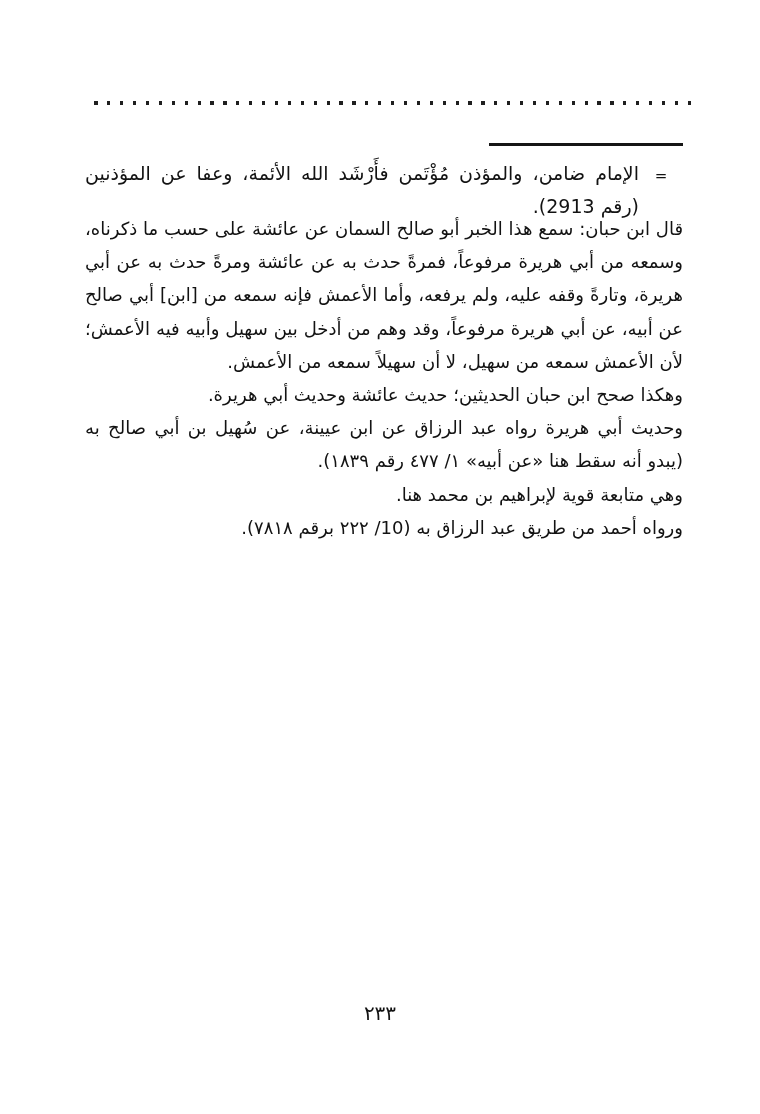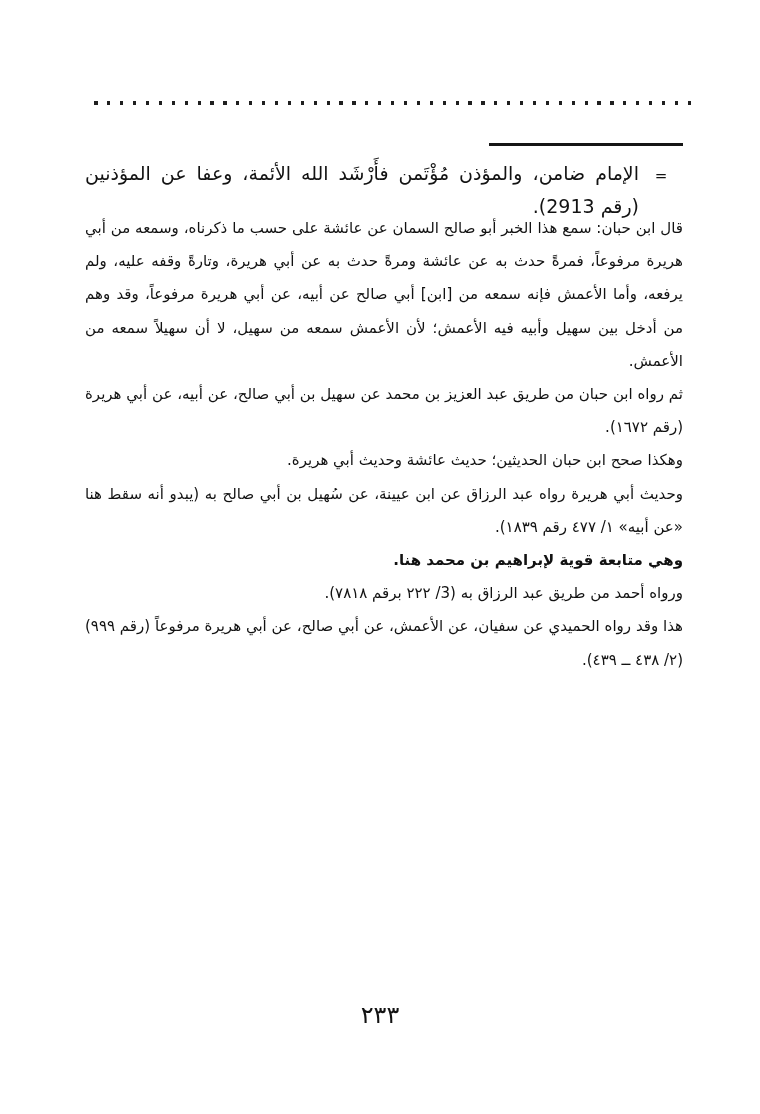--- a/index.html
+++ b/index.html
@@ -52,59 +52,57 @@
     flex: 1 1 auto;
     text-align: justify;
   }
   
   .bodytext {
     position: absolute;
     top: 212px;
     right: 77px;
     width: 598px;
     direction: rtl;
-    font-size: 15px;
+    font-size: 18px;
     line-height: 33.2px;
   }
   .bodytext p {
     margin: 0;
     padding: 0;
     text-align: justify;
   }
-  .bodytext p.bold { font-weight: bold; }
+  .bodytext p.bold { font-weight: normal; }
   
   .pagenum {
     position: absolute;
     top: 1001px;
     left: 0;
     width: 100%;
     text-align: center;
-    font-size: 24px;
+    font-size: 20px;
     letter-spacing: 1px;
   }
 </style>
 </head>
 <body>
 
 <div class="page">
 
   <div class="dots"></div>
 
   <div class="rule"></div>
 
   <div class="footnote">
     <span class="fn-marker">=</span>
     <div class="fn-body">الإمام ضامن، والمؤذن مُؤْتَمن فأَرْشَد الله الأئمة، وعفا عن المؤذنين (رقم 2913).</div>
   </div>
 
   <div class="bodytext">
     <p>قال ابن حبان: سمع هذا الخبر أبو صالح السمان عن عائشة على حسب ما ذكرناه، وسمعه من أبي هريرة مرفوعاً، فمرةً حدث به عن عائشة ومرةً حدث به عن أبي هريرة، وتارةً وقفه عليه، ولم يرفعه، وأما الأعمش فإنه سمعه من [ابن] أبي صالح عن أبيه، عن أبي هريرة مرفوعاً، وقد وهم من أدخل بين سهيل وأبيه فيه الأعمش؛ لأن الأعمش سمعه من سهيل، لا أن سهيلاً سمعه من الأعمش.</p>
-    <p>ثم رواه ابن حبان من طريق عبد العزيز بن محمد عن سهيل بن أبي صالح، عن أبيه، عن أبي هريرة (رقم ١٦٧٢).</p>
     <p>وهكذا صحح ابن حبان الحديثين؛ حديث عائشة وحديث أبي هريرة.</p>
     <p>وحديث أبي هريرة رواه عبد الرزاق عن ابن عيينة، عن سُهيل بن أبي صالح به (يبدو أنه سقط هنا «عن أبيه» ١/ ٤٧٧ رقم ١٨٣٩).</p>
     <p class="bold">وهي متابعة قوية لإبراهيم بن محمد هنا.</p>
-    <p>ورواه أحمد من طريق عبد الرزاق به (3/ ٢٢٢ برقم ٧٨١٨).</p>
-    <p>هذا وقد رواه الحميدي عن سفيان، عن الأعمش، عن أبي صالح، عن أبي هريرة مرفوعاً (رقم ٩٩٩) (٢/ ٤٣٨ ــ ٤٣٩).</p>
+    <p>ورواه أحمد من طريق عبد الرزاق به (10/ ٢٢٢ برقم ٧٨١٨).</p>
   </div>
 
   <div class="pagenum">٢٣٣</div>
 
 </div>
 
 </body></html>

